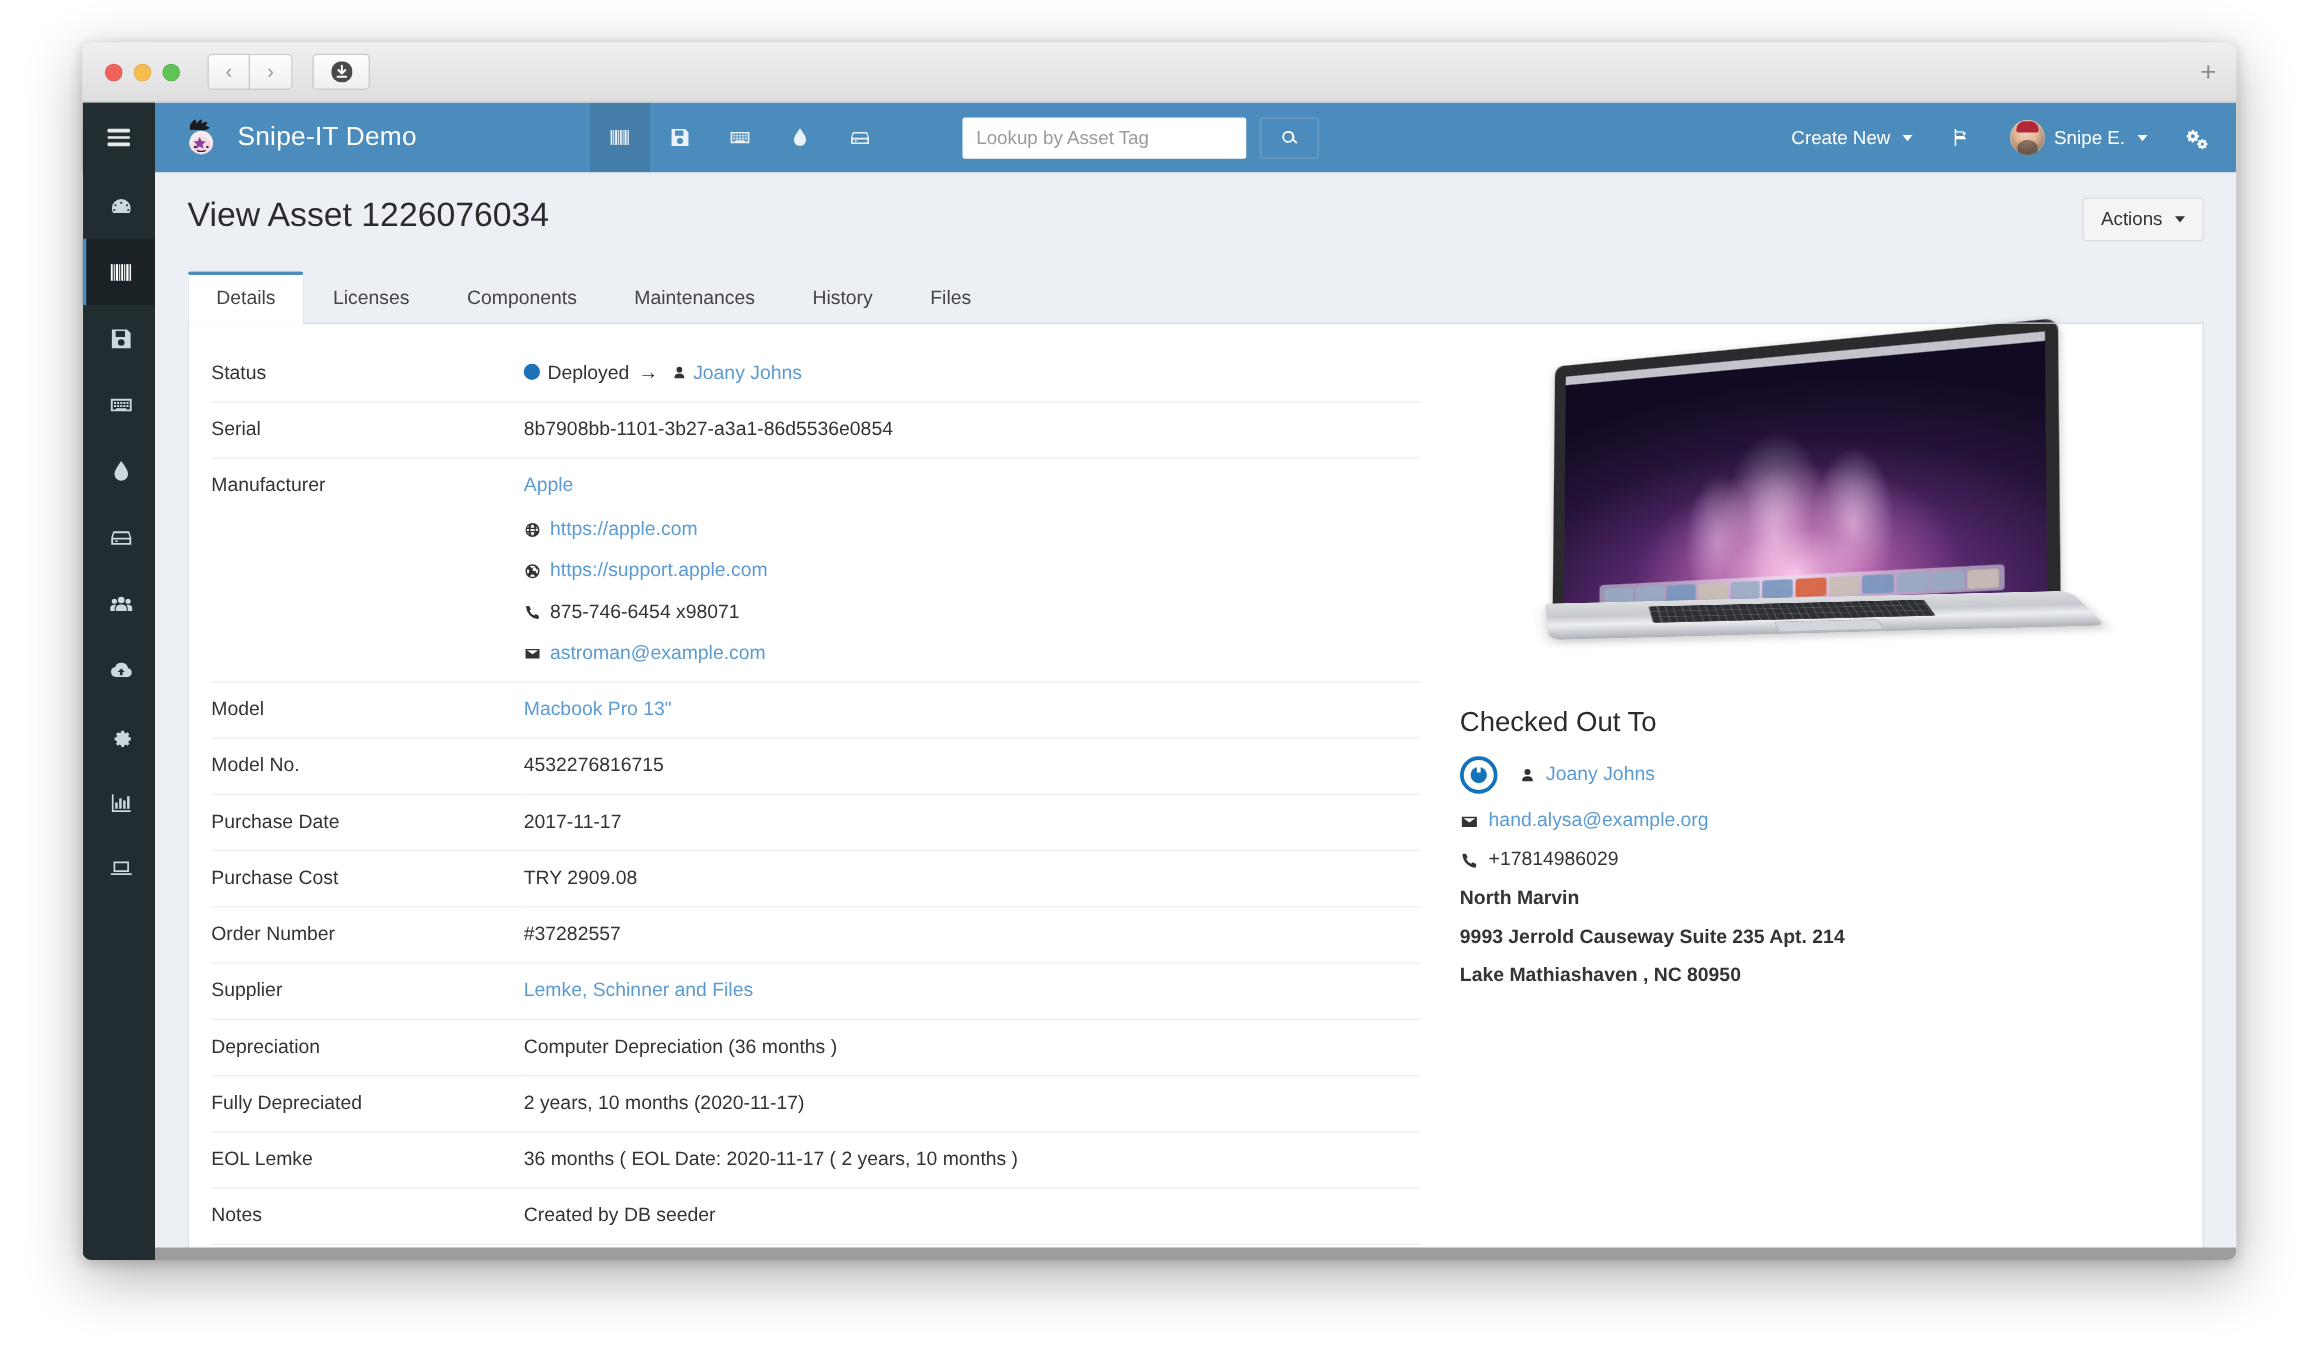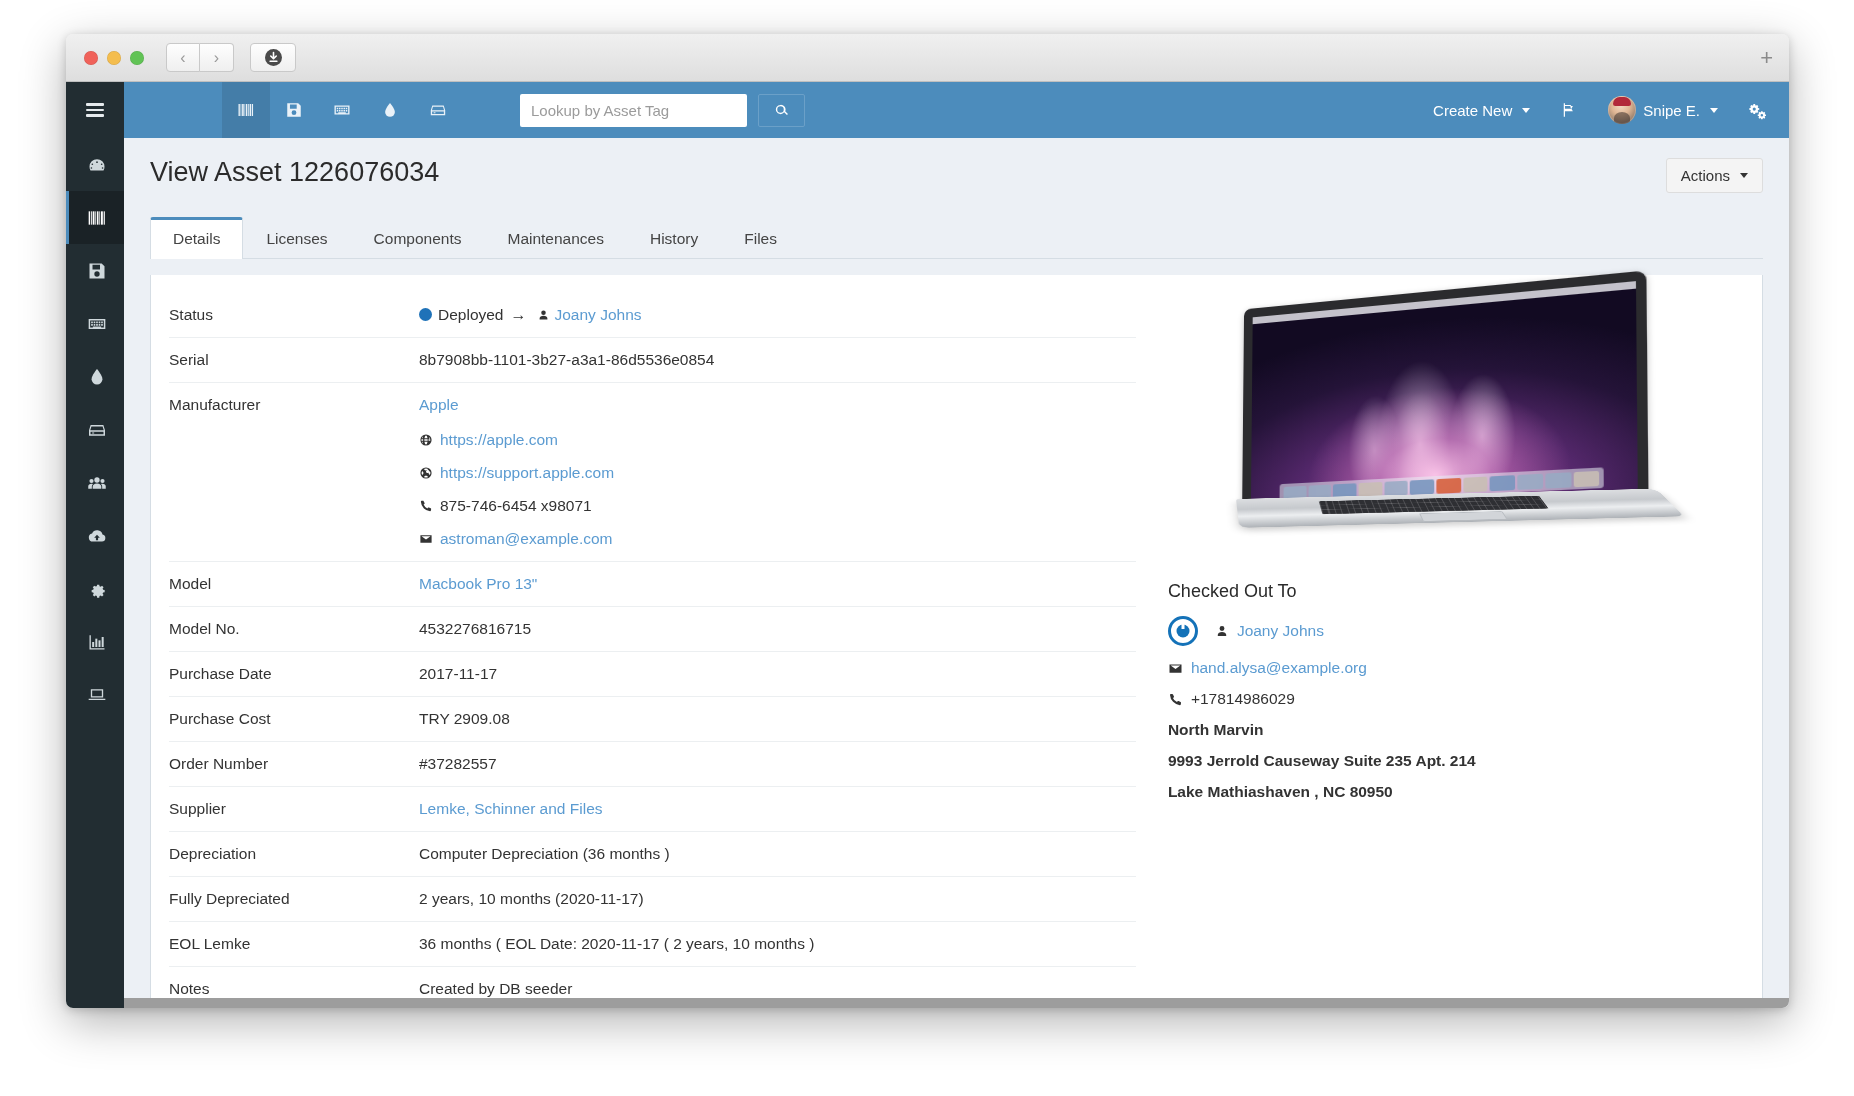--- a/index.html
+++ b/index.html
@@ -207,21 +207,21 @@
     border-radius: 3px;
     padding: 8px 14px;
     font-size: 15px; color: #333;
     display: flex; align-items: center; gap: 7px;
     white-space: nowrap;
   }
   #actions-button .caret { border-top-color: #333; }
 
   
   #tabs {
-    margin: 24px 26px 16px 26px;
+    margin: 24px 26px 0 26px;
     display: flex; align-items: flex-end;
     border-bottom: 1px solid #d5dde4;
     position: relative; z-index: 2;
   }
   .tab {
     padding: 12px 22px 11px 22px;
     font-size: 15.5px; color: #444;
     border: 1px solid transparent;
     border-bottom: none;
     margin-bottom: -1px;
@@ -345,21 +345,21 @@
   .mb-pad {
     position: absolute; left: 41%; top: 68%;
     width: 19%; height: 26%;
     background: #d2d5d9;
     border-radius: 2px;
     box-shadow: inset 0 0 0 1px #b8bcc1;
   }
 
   
   #checked-title {
-    font-size: 18px; font-weight: 400; color: #2b2b2b;
+    font-size: 22px; font-weight: 400; color: #2b2b2b;
     margin: 6px 0 14px 0;
   }
   .co-row { display: flex; align-items: center; gap: 8px; margin-bottom: 13px; font-size: 15.5px; color: #333; }
   .co-row svg { width: 15px; height: 15px; fill: #333; flex: 0 0 15px; }
   #co-gravatar {
     width: 30px; height: 30px; border-radius: 50%;
     background: #fff;
     border: 3px solid #1472b8;
     position: relative; flex: 0 0 30px;
     margin-right: 9px;
@@ -500,20 +500,34 @@
           <svg viewBox="0 0 24 24">
             <path d="M4.6 5h14.8v10H4.6V5zm1.6 1.6v6.8h11.6V6.6H6.2zM2 16.4h20V18H2v-1.6z"></path>
           </svg>
         </div>
       </div>
 
       <div id="content">
 
         <div id="navbar">
 
+          <div id="brand">
+            <div id="brand-logo">
+              <svg viewBox="0 0 40 40" width="36" height="36">
+                <path d="M10 13c-1-4 2-8 5-9 1 2 .5 4 .5 4s2-3.5 5-4c.5 2-.5 4-.5 4s3-2.5 5.5-1.5c-.5 2-2 3.5-2 3.5s3-.5 4 1.5c-2 1.5-5 2-5 2z" fill="#1a1a1a"></path>
+                <ellipse cx="20" cy="25" rx="10.5" ry="10" fill="#f6dde4"></ellipse>
+                <path d="M20 14c-6 0-10.5 4.5-10.5 11 0 1 .2 2 .5 2.8C12 22 16 19 20 19s8 3 10 8.8c.3-.8.5-1.8.5-2.8 0-6.5-4.5-11-10.5-11z" fill="#f9e8ee"></path>
+                <path d="M18.6 19.5l1.6 3.6 3.9.4-2.9 2.6.8 3.8-3.4-2-3.4 2 .8-3.8-2.9-2.6 3.9-.4z" fill="#8b3f9e"></path>
+                <circle cx="14.5" cy="28.5" r="1.1" fill="#2b2b2b"></circle>
+                <circle cx="25.5" cy="28.5" r="1.1" fill="#2b2b2b"></circle>
+                <path d="M16.5 31.5c1.2 1.2 5.8 1.2 7 0" stroke="#2b2b2b" stroke-width="1.1" fill="none" stroke-linecap="round"></path>
+              </svg>
+            </div>
+            <div id="brand-title">Snipe-IT Demo</div>
+          </div>
 
           <div id="nav-icons">
             <div class="nav-icon active">
               <svg viewBox="0 0 24 24">
                 <rect x="2" y="4" width="1.8" height="16"></rect>
                 <rect x="4.8" y="4" width="1" height="16"></rect>
                 <rect x="6.8" y="4" width="2.2" height="16"></rect>
                 <rect x="10" y="4" width="1" height="16"></rect>
                 <rect x="12" y="4" width="1.8" height="16"></rect>
                 <rect x="14.8" y="4" width="1" height="16"></rect>

